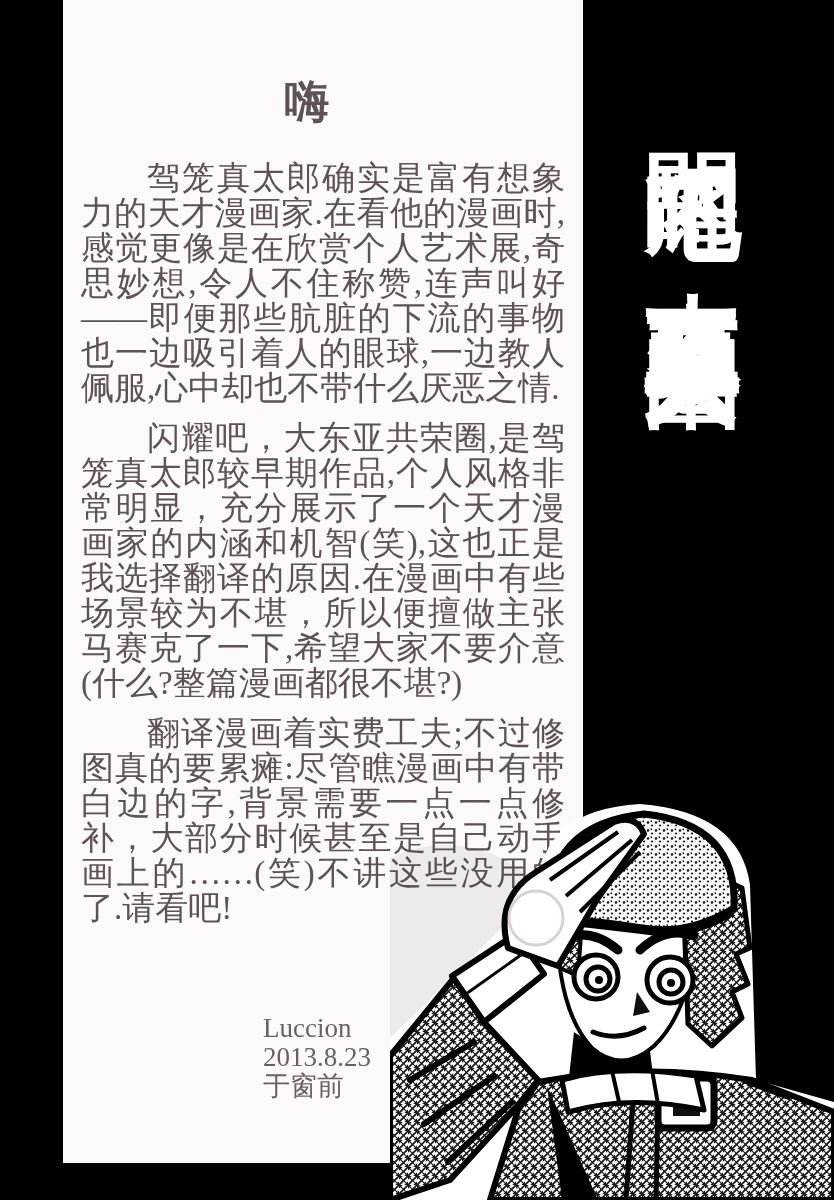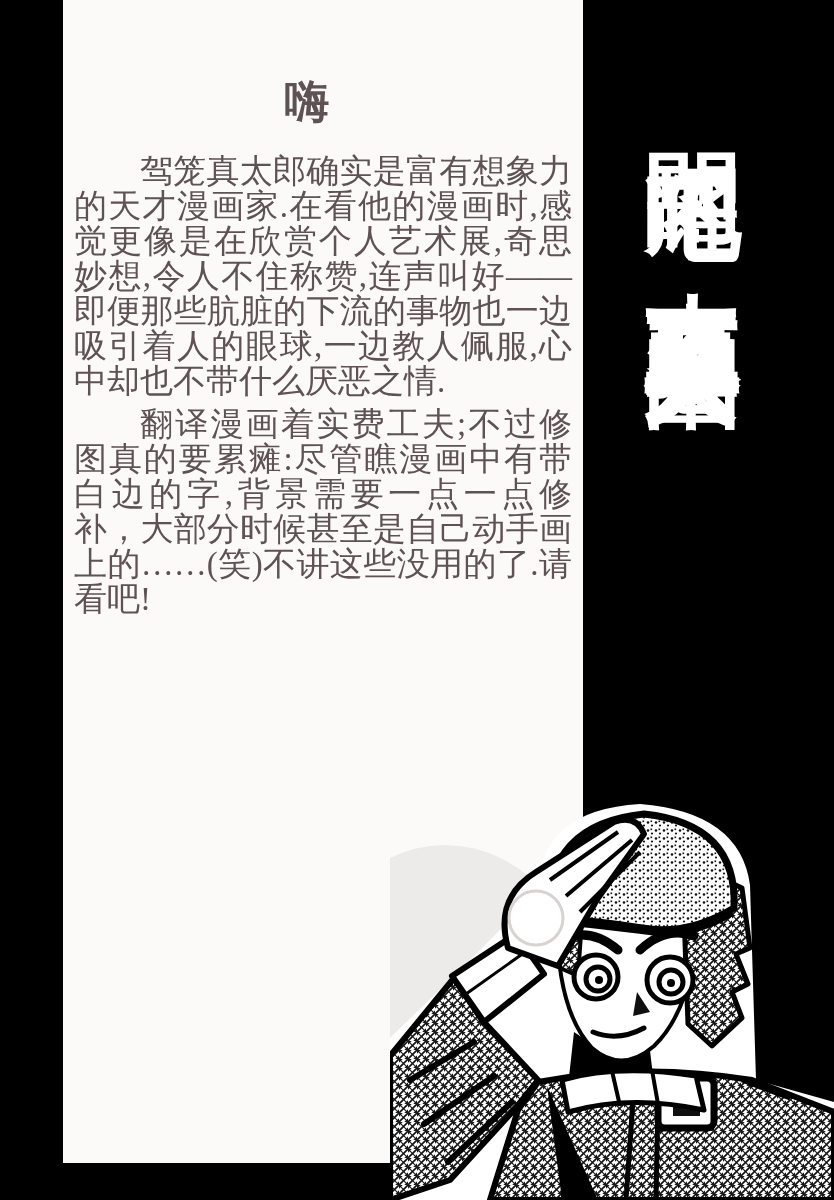--- a/index.html
+++ b/index.html
@@ -21,21 +21,21 @@
     color:#5e5252;
     letter-spacing:2px;
   }
   .body-text{
     position:absolute;top:146px;left:3px;right:3px;
     font-size:33px;line-height:35px;
     color:#5e5252;
     text-align:justify;
     text-justify:inter-ideograph;
   }
-  .body-text p{margin:8px;text-indent:2em;font-family:Liberation Serif, serif;}
+  .body-text p{margin:15px;text-indent:2em;font-family:Liberation Serif, serif;}
   .signature{
     position:absolute;left:200px;top:1014px;
     font-size:27px;line-height:29px;
     color:#6b5f5f;
   }
   .side-title{
     position:absolute;left:641px;top:76px;
     writing-mode:vertical-rl;
     text-orientation:upright;
     font-size:97px;line-height:104px;
@@ -52,21 +52,27 @@
 </style>
 </head>
 <body>
 
 <div class="side-title">閃耀吧！大東亞共榮圈</div>
 
 <div class="panel">
   <div class="panel-title">嗨</div>
   <div class="body-text">
     <p>驾笼真太郎确实是富有想象力的天才漫画家.在看他的漫画时,感觉更像是在欣赏个人艺术展,奇思妙想,令人不住称赞,连声叫好——即便那些肮脏的下流的事物也一边吸引着人的眼球,一边教人佩服,心中却也不带什么厌恶之情.</p>
+    <p>闪耀吧，大东亚共荣圈,是驾笼真太郎较早期作品,个人风格非常明显，充分展示了一个天才漫画家的内涵和机智(笑),这也正是我选择翻译的原因.在漫画中有些场景较为不堪，所以便擅做主张马赛克了一下,希望大家不要介意(什么?整篇漫画都很不堪?)</p>
     <p>翻译漫画着实费工夫;不过修图真的要累瘫:尽管瞧漫画中有带白边的字,背景需要一点一点修补，大部分时候甚至是自己动手画上的……(笑)不讲这些没用的了.请看吧!</p>
+  </div>
+  <div class="signature">
+    <div>Luccion</div>
+    <div>2013.8.23</div>
+    <div>于窗前</div>
   </div>
 </div>
 
 <svg class="soldier" viewBox="0 0 444 420" xmlns="http://www.w3.org/2000/svg">
   <defs>
     <pattern id="xh" width="9" height="9" patternUnits="userSpaceOnUse">
       <rect width="9" height="9" fill="#ffffff"></rect>
       <path d="M0 9 L9 0 M-2 4.5 L4.5 -2 M4.5 11 L11 4.5" stroke="#141414" stroke-width="1.7" fill="none"></path>
       <path d="M0 0 L9 9" stroke="#141414" stroke-width="1.1" fill="none"></path>
     </pattern>

